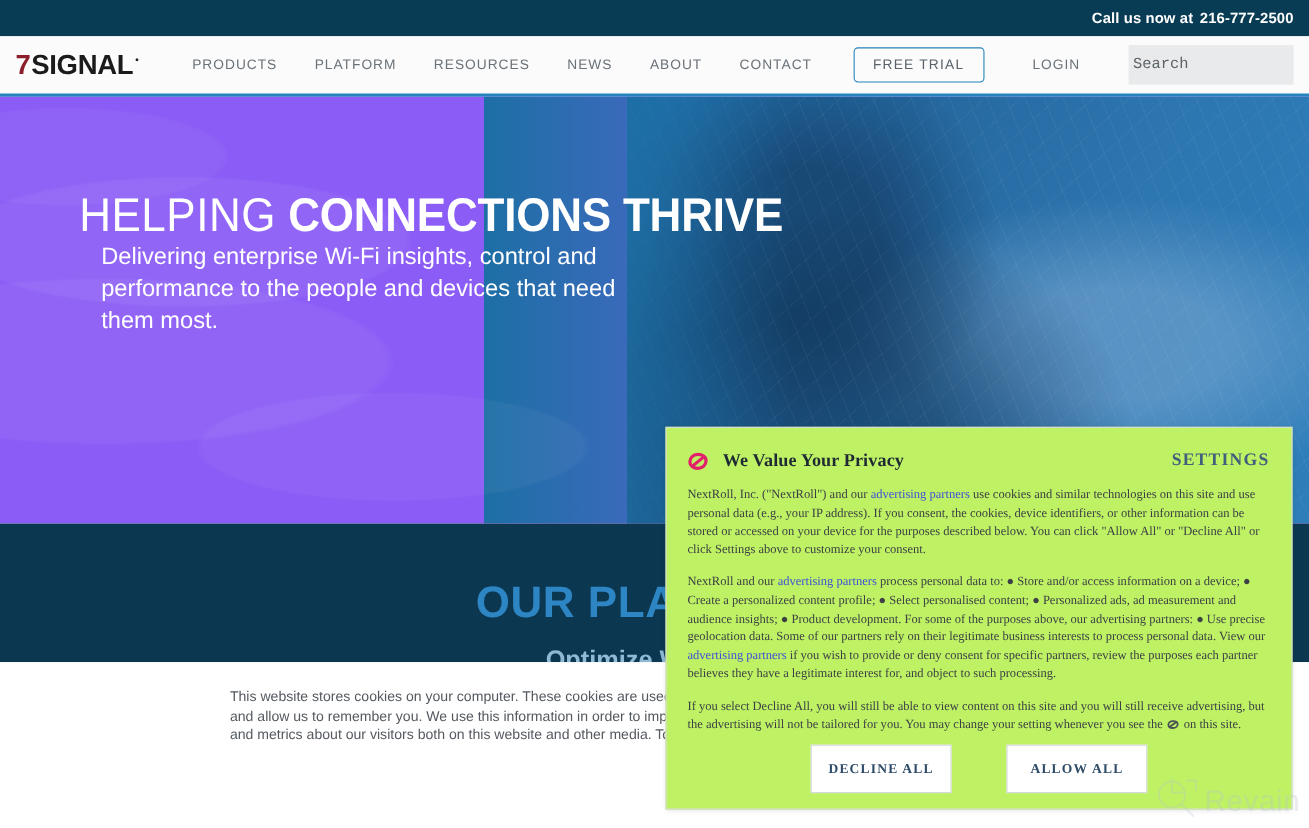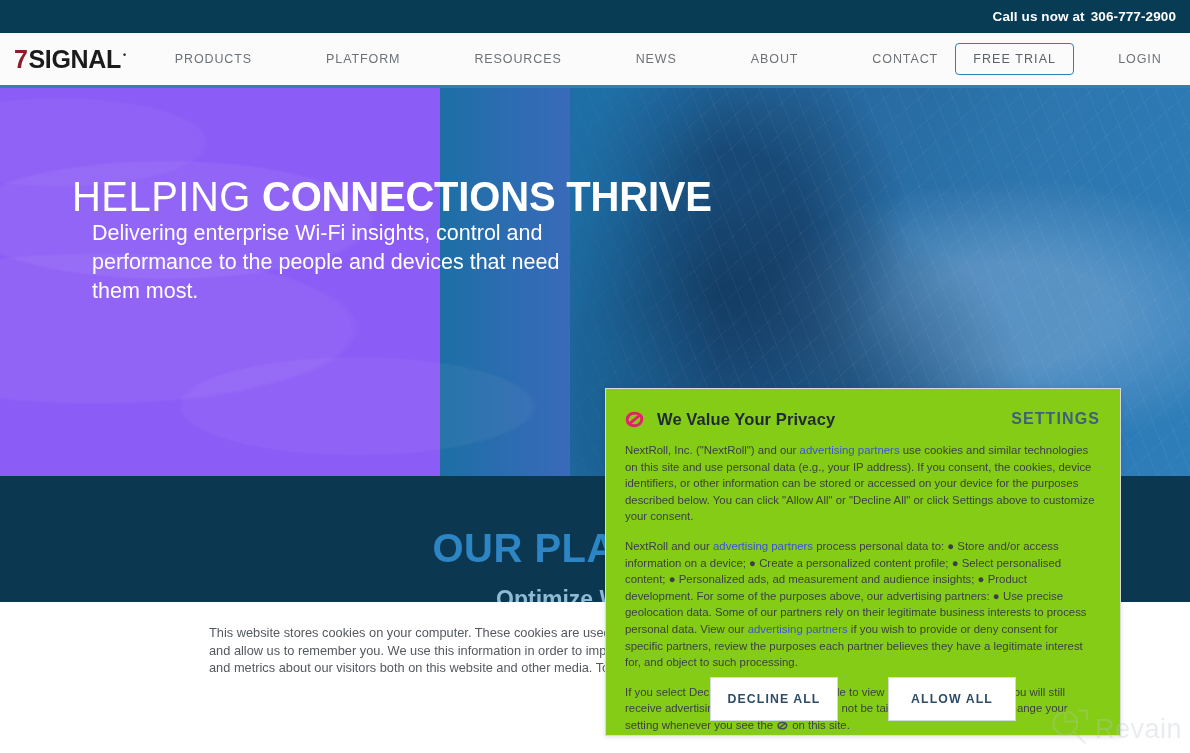--- a/index.html
+++ b/index.html
@@ -33,21 +33,21 @@
   }
   .logo {
     margin-left: 14px; font-size: 25px; font-weight: bold;
     letter-spacing: -0.5px; line-height: 1; white-space: nowrap;
     display: flex; align-items: baseline;
   }
   .logo .seven { color: #8c1d2a; font-weight: bold; padding-right:1px;}
   .logo .word { color: #1b1b1b; letter-spacing: -0.3px; }
   .logo .reg { font-size: 9px; color: #1b1b1b; margin-left: 2px; position: relative; top: -10px;}
 
-  .mainnav { display: flex; align-items: center; margin-left: 32px; gap: 40px; }
+  .mainnav { display: flex; align-items: center; margin-left: 32px; }
   .mainnav a {
     color: #6b7278; font-size: 12.5px; letter-spacing: 0.9px;
     text-decoration: none; padding: 0 17px; white-space: nowrap;
     font-weight: 500;
   }
   .navright { margin-left: auto; display: flex; align-items: center; padding-right: 14px; gap: 28px; }
   .btn-trial {
     border: 1px solid #2683bd; color: #59626a; background: transparent;
     border-radius: 4px; font-size: 12.5px; letter-spacing: 1.1px;
     padding: 8px 17px; white-space: nowrap; cursor: pointer;
@@ -134,24 +134,25 @@
     position: absolute; top: 602px; left: 0; width: 1190px; height: 151px;
     background: #ffffff;
   }
   .cookie-banner p {
     position: absolute; left: 209px; top: 22px; width: 760px;
     font-size: 12.8px; line-height: 17.5px; color: #54595f;
   }
 
   
   .consent {
-    position: absolute; left: 605px; top: 388px; width: 516px; height: 348px;
-    background: #84cc16;
+    position: absolute; left: 605px; top: 388px; width: 570px; height: 348px;
+    background: #bef264;
     border: 1px solid #d8dade;
     box-shadow: 0 1px 5px rgba(0,0,0,.12);
+    font-family: Liberation Serif, serif;
   }
   .consent-head {
     display: flex; align-items: center; padding: 15px 20px 0 18px; height: 45px;
   }
   .nr-logo {
     width: 21px; height: 21px; flex: 0 0 21px; position: relative; margin-right: 12px;
   }
   .consent-title {
     font-size: 16.5px; font-weight: bold; color: #1f2933; letter-spacing: .1px;
   }
@@ -191,21 +192,21 @@
     font-size: 27px; color: #b9c3ca; letter-spacing: .5px;
   }
 </style>
 </head>
 <body>
 
 <div class="page">
 
   <div class="topbar">
     <div class="callnow">
-      <span>Call us now at</span><span class="callnum">306-777-2900</span>
+      <span>Call us now at</span><span class="callnum">216-777-2500</span>
     </div>
   </div>
 
   <div class="navbar">
     <div class="logo">
       <span class="seven">7</span>
         <span class="word">SIGNAL</span>
         <span class="reg">•</span>
     </div>
 

